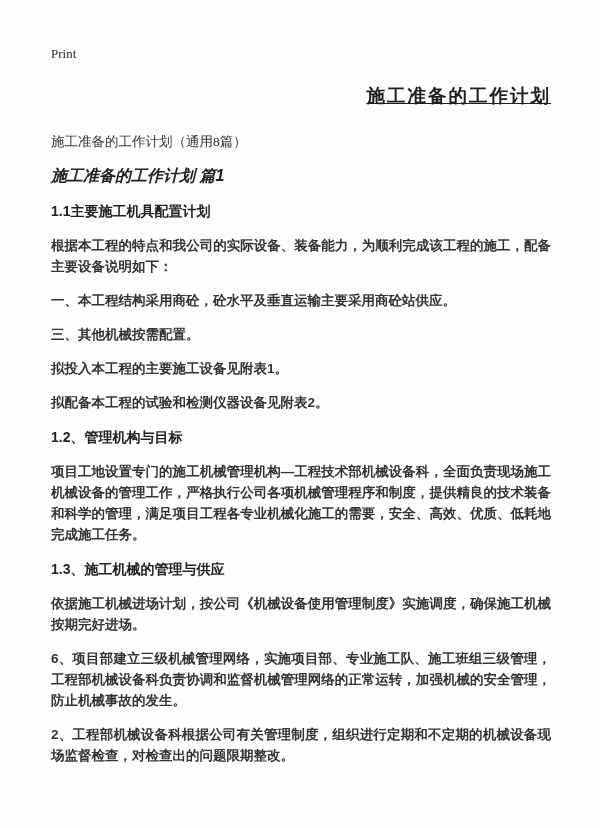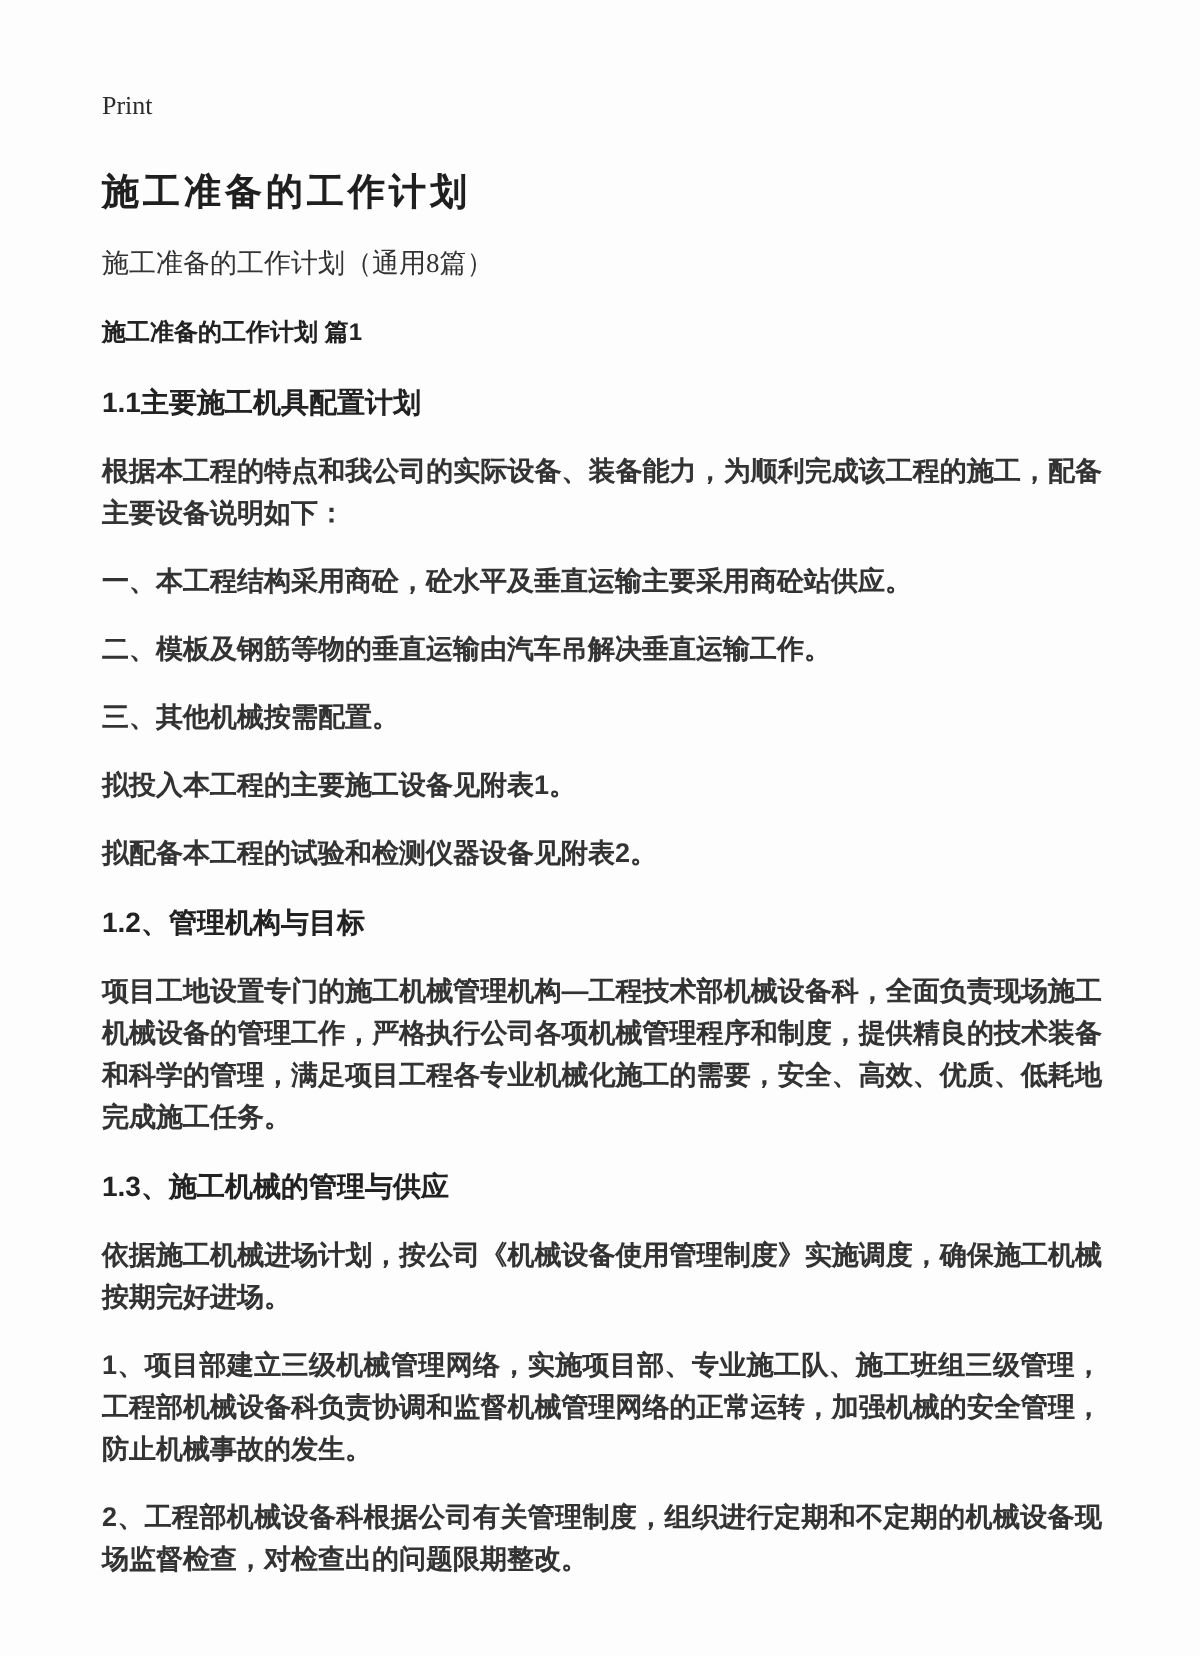--- a/index.html
+++ b/index.html
@@ -26,42 +26,44 @@
     font-size: 13px;
     color: #2c2c2c;
     line-height: 17px;
     display: inline-block;
     margin: 0 0 0 0;
   }
   .doc-title {
     font-size: 18.5px;
     font-weight: bold;
     color: #1f1f1f;
-    text-align: left;
+    text-align: right;
     letter-spacing: 2px;
     line-height: 24px;
-    margin: 22px 0 13px 0;
+    margin: 22px 0 23px 0;
+    text-decoration: underline;
   }
   .block {
     font-size: 13.5px;
     line-height: 21px;
     margin: 0 0 13px 0;
     color: #333333;
     text-align: justify;
     text-justify: inter-ideograph;
   }
   .subtitle {
     font-weight: normal;
     font-family: Liberation Serif, serif;
   }
   .h-piece {
     font-weight: bold;
-    font-size: 12px;
+    font-size: 16px;
     color: #222222;
     line-height: 22px;
+    font-style: italic;
   }
   .h-section {
     font-weight: bold;
     font-size: 14px;
     color: #222222;
     line-height: 22px;
   }
   .para {
     font-weight: bold;
   }
@@ -78,34 +80,33 @@
   <div class="block subtitle">施工准备的工作计划（通用8篇）</div>
 
   <div class="block h-piece">施工准备的工作计划 篇1</div>
 
   <div class="block h-section">1.1主要施工机具配置计划</div>
 
   <div class="block para">根据本工程的特点和我公司的实际设备、装备能力，为顺利完成该工程的施工，配备主要设备说明如下：</div>
 
   <div class="block para">一、本工程结构采用商砼，砼水平及垂直运输主要采用商砼站供应。</div>
 
-  <div class="block para">二、模板及钢筋等物的垂直运输由汽车吊解决垂直运输工作。</div>
 
   <div class="block para">三、其他机械按需配置。</div>
 
   <div class="block para">拟投入本工程的主要施工设备见附表1。</div>
 
   <div class="block para">拟配备本工程的试验和检测仪器设备见附表2。</div>
 
   <div class="block h-section">1.2、管理机构与目标</div>
 
   <div class="block para">项目工地设置专门的施工机械管理机构—工程技术部机械设备科，全面负责现场施工机械设备的管理工作，严格执行公司各项机械管理程序和制度，提供精良的技术装备和科学的管理，满足项目工程各专业机械化施工的需要，安全、高效、优质、低耗地完成施工任务。</div>
 
   <div class="block h-section">1.3、施工机械的管理与供应</div>
 
   <div class="block para">依据施工机械进场计划，按公司《机械设备使用管理制度》实施调度，确保施工机械按期完好进场。</div>
 
 
-  <div class="block para">1、项目部建立三级机械管理网络，实施项目部、专业施工队、施工班组三级管理，工程部机械设备科负责协调和监督机械管理网络的正常运转，加强机械的安全管理，防止机械事故的发生。</div>
+  <div class="block para">6、项目部建立三级机械管理网络，实施项目部、专业施工队、施工班组三级管理，工程部机械设备科负责协调和监督机械管理网络的正常运转，加强机械的安全管理，防止机械事故的发生。</div>
 
   <div class="block para">2、工程部机械设备科根据公司有关管理制度，组织进行定期和不定期的机械设备现场监督检查，对检查出的问题限期整改。</div>
 
 </div>
 
 </body></html>

